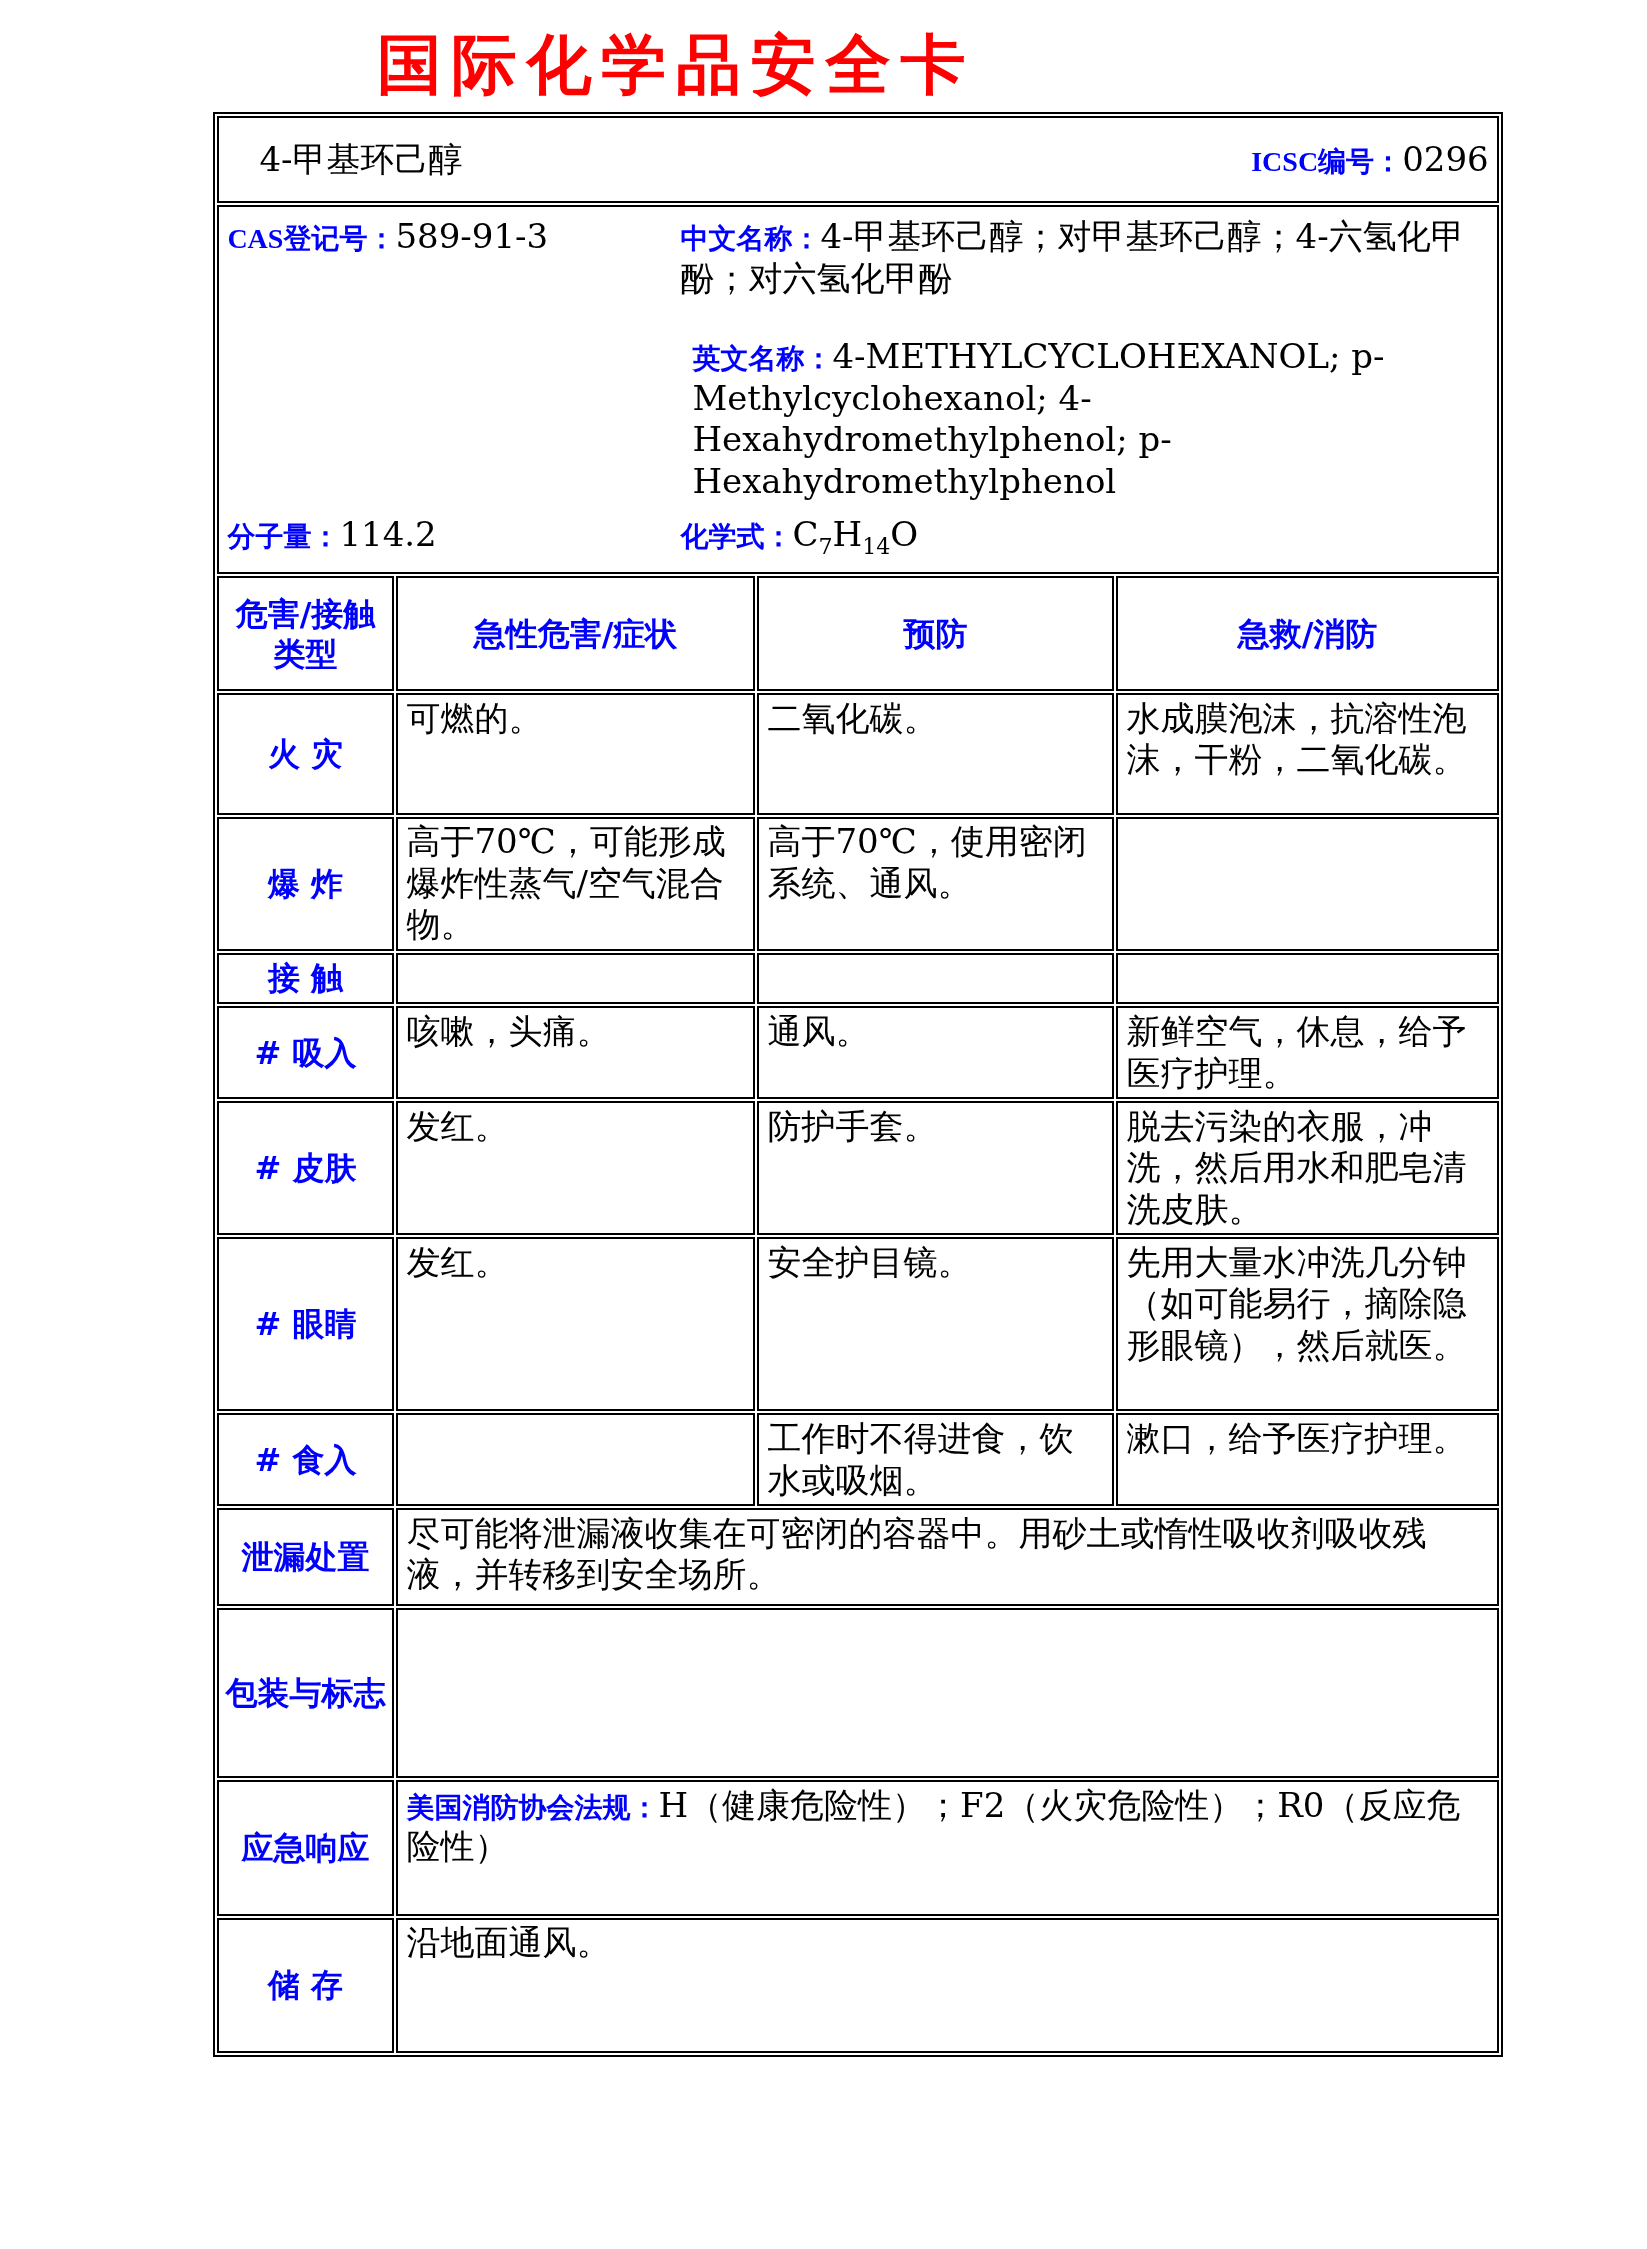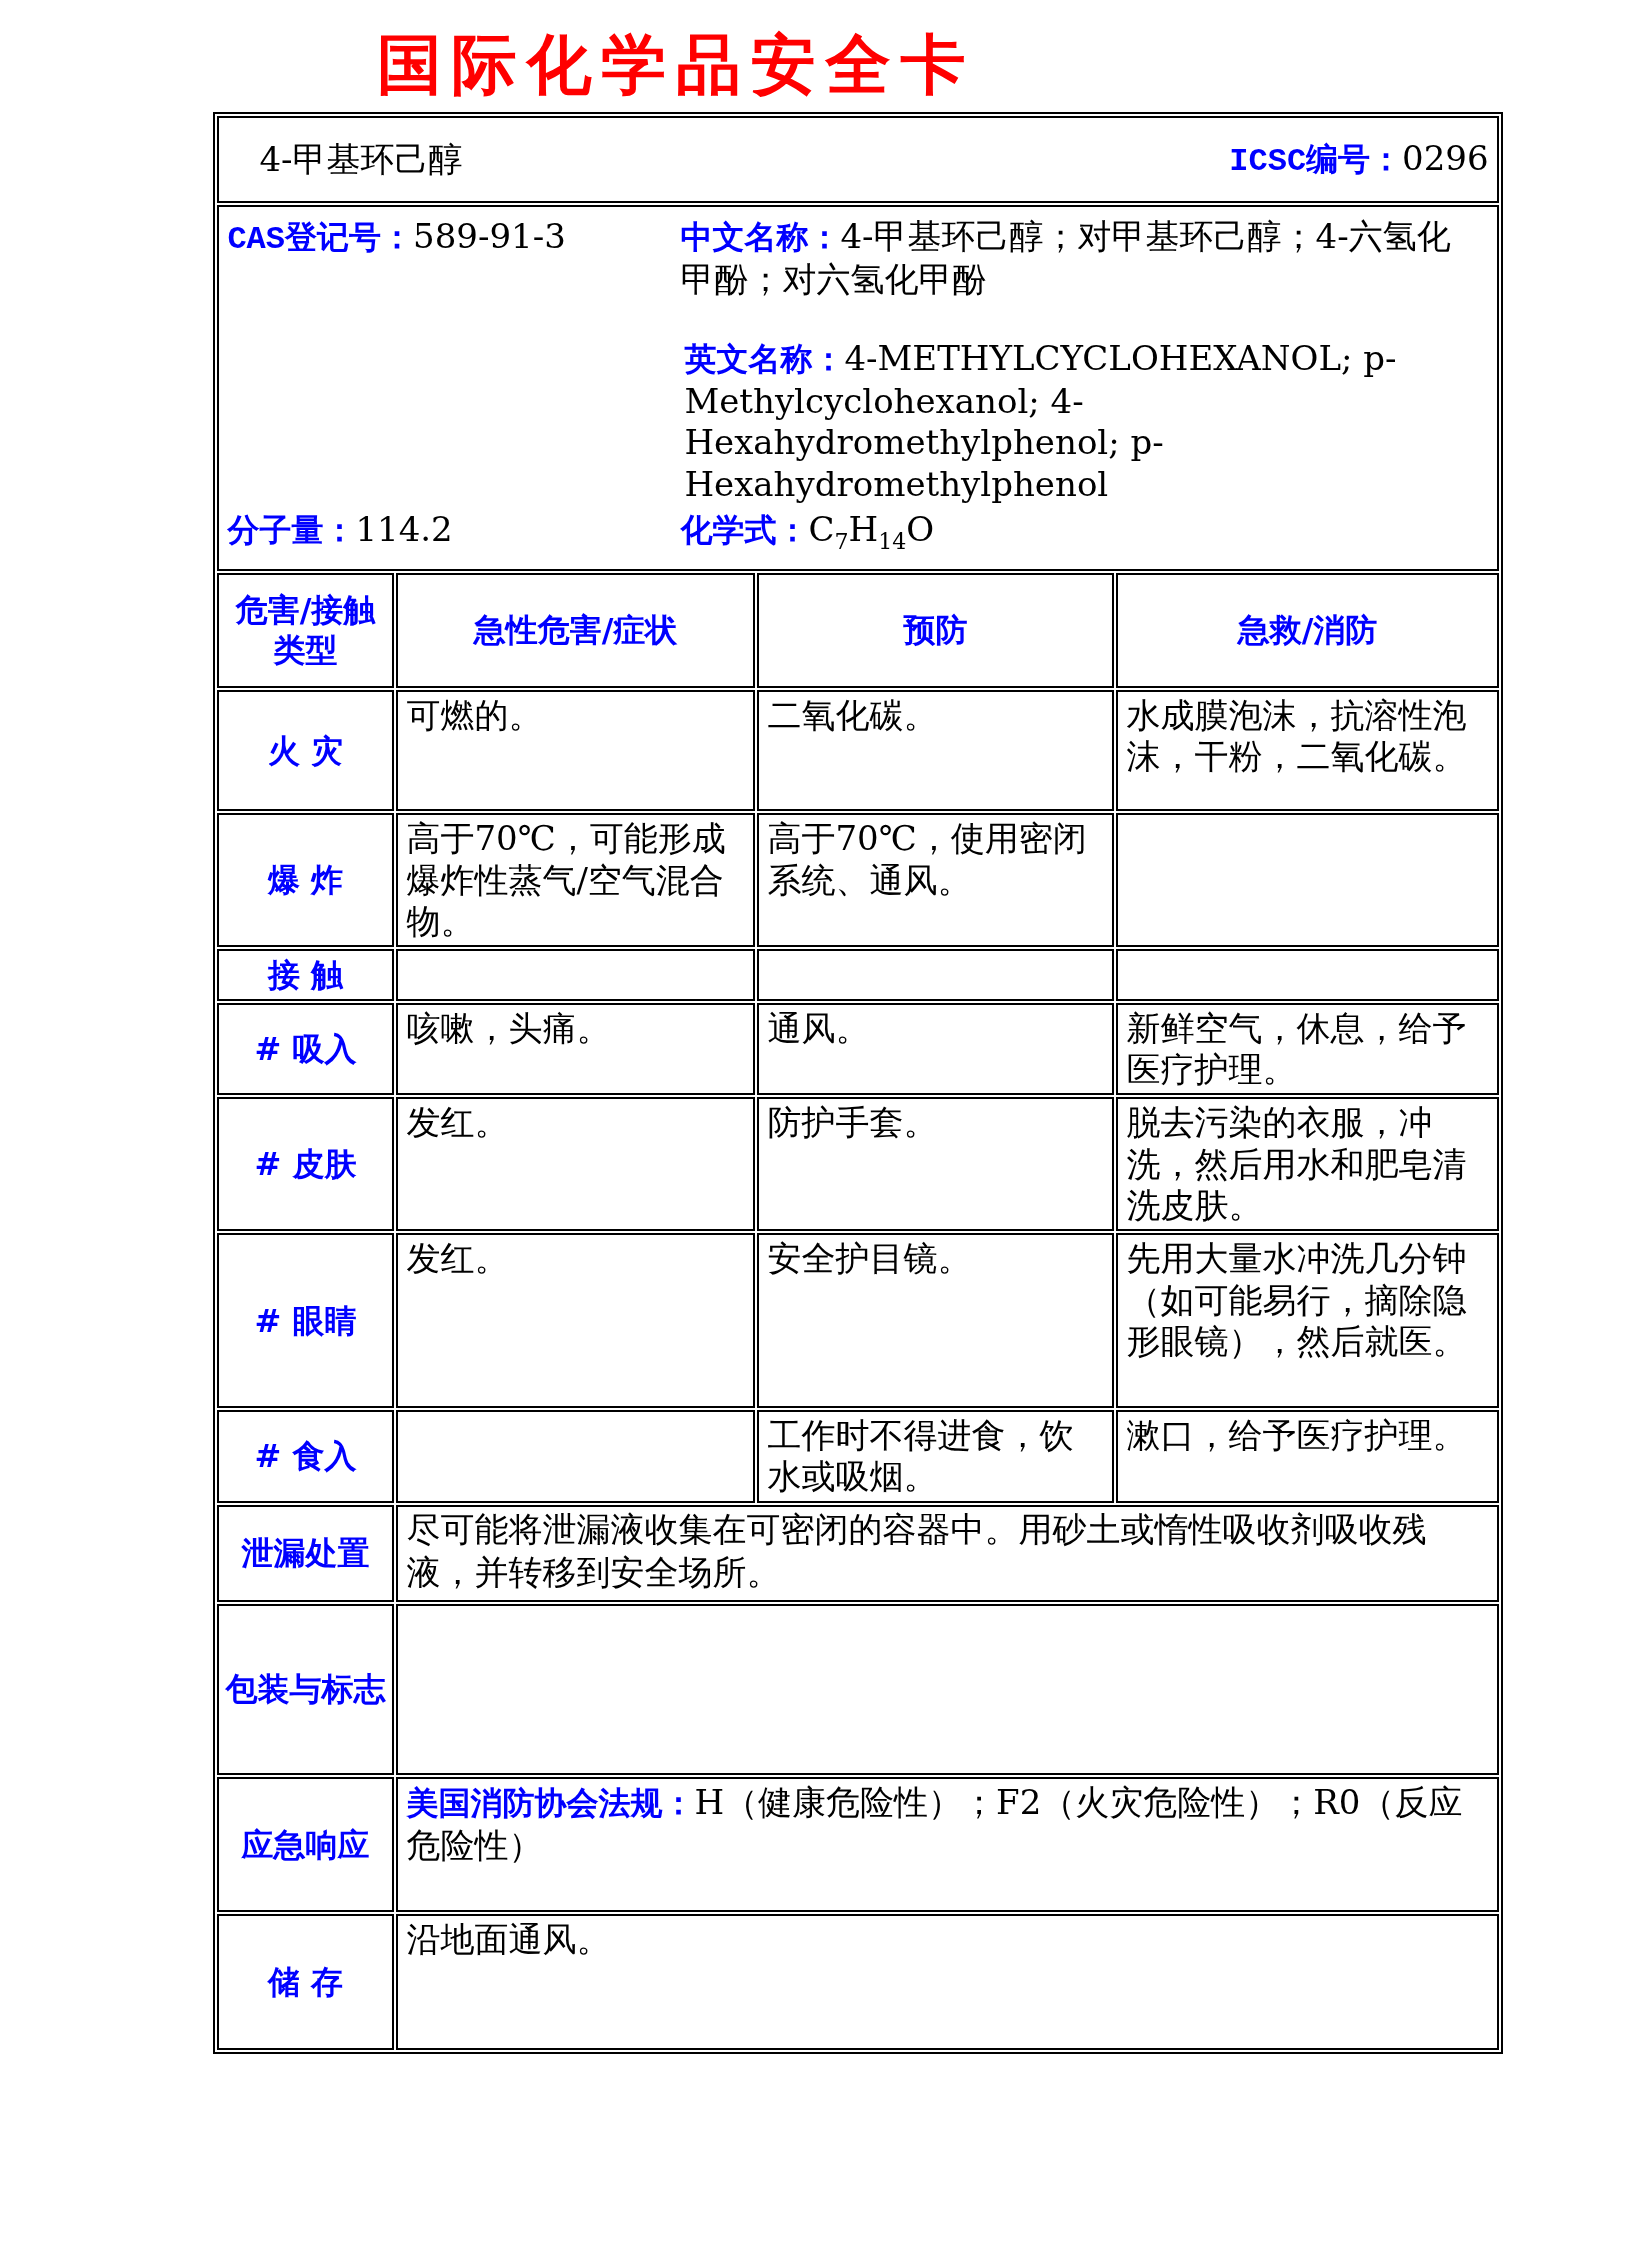--- a/index.html
+++ b/index.html
@@ -9,21 +9,21 @@
          font-family:Liberation Mono, monospace;font-weight:bold;color:#ff0000;
          font-size:65px;letter-spacing:9.8px;white-space:nowrap;}
   table.card{position:absolute;left:213px;top:112px;width:1276px;
              border-collapse:separate;border-spacing:2.8px;border:2.8px solid #000;
              table-layout:fixed;background:#fff;}
   td{border:2.1px solid #000;padding:2.8px 8.4px;vertical-align:top;
      font-size:34px;line-height:1.22;overflow-wrap:break-word;}
   td.lblcell{font-family:"DejaVu Sans",sans-serif;font-weight:bold;color:#0000ff;
              text-align:center;vertical-align:middle;font-size:32px;line-height:1.25;
              padding:2.8px 2.8px;}
-  .blab{font-family:Liberation Mono, monospace;font-weight:bold;color:#0000ff;font-size:32px;}
+  .blab{font-family:Liberation Serif, serif;font-weight:bold;color:#0000ff;font-size:28px;}
   .val{color:#000;}
   
   tr.r-name td{height:77px;}
   tr.r-id td{height:319px;}
   tr.r-head td{height:105px;}
   tr.r-fire td{height:112px;}
   tr.r-expl td{height:116px;}
   tr.r-contact td{height:42px;}
   tr.r-inhale td{height:77px;}
   tr.r-skin td{height:109px;}
@@ -33,21 +33,21 @@
   tr.r-pack td{height:161px;}
   tr.r-emerg td{height:126px;}
   tr.r-store td{height:126px;}
   
   .r1box{display:flex;justify-content:space-between;align-items:center;height:100%;margin-left:32px;}
   
   .idgrid{display:grid;grid-template-columns:453px 1fr;grid-template-rows:auto auto;
           align-content:space-between;height:100%;padding-top:7px;padding-bottom:14px;
           box-sizing:border-box;}
   .idgrid .cn{margin:0 16px 37px 0;}
-  .idgrid .en{margin:4px;}
+  .idgrid .en{margin:12px;}
   sub{font-size:0.65em;line-height:0;}
 </style>
 </head>
 <body>
 
 <div class="page">
 
   <div class="title">国际化学品安全卡</div>
 
   <table class="card">

